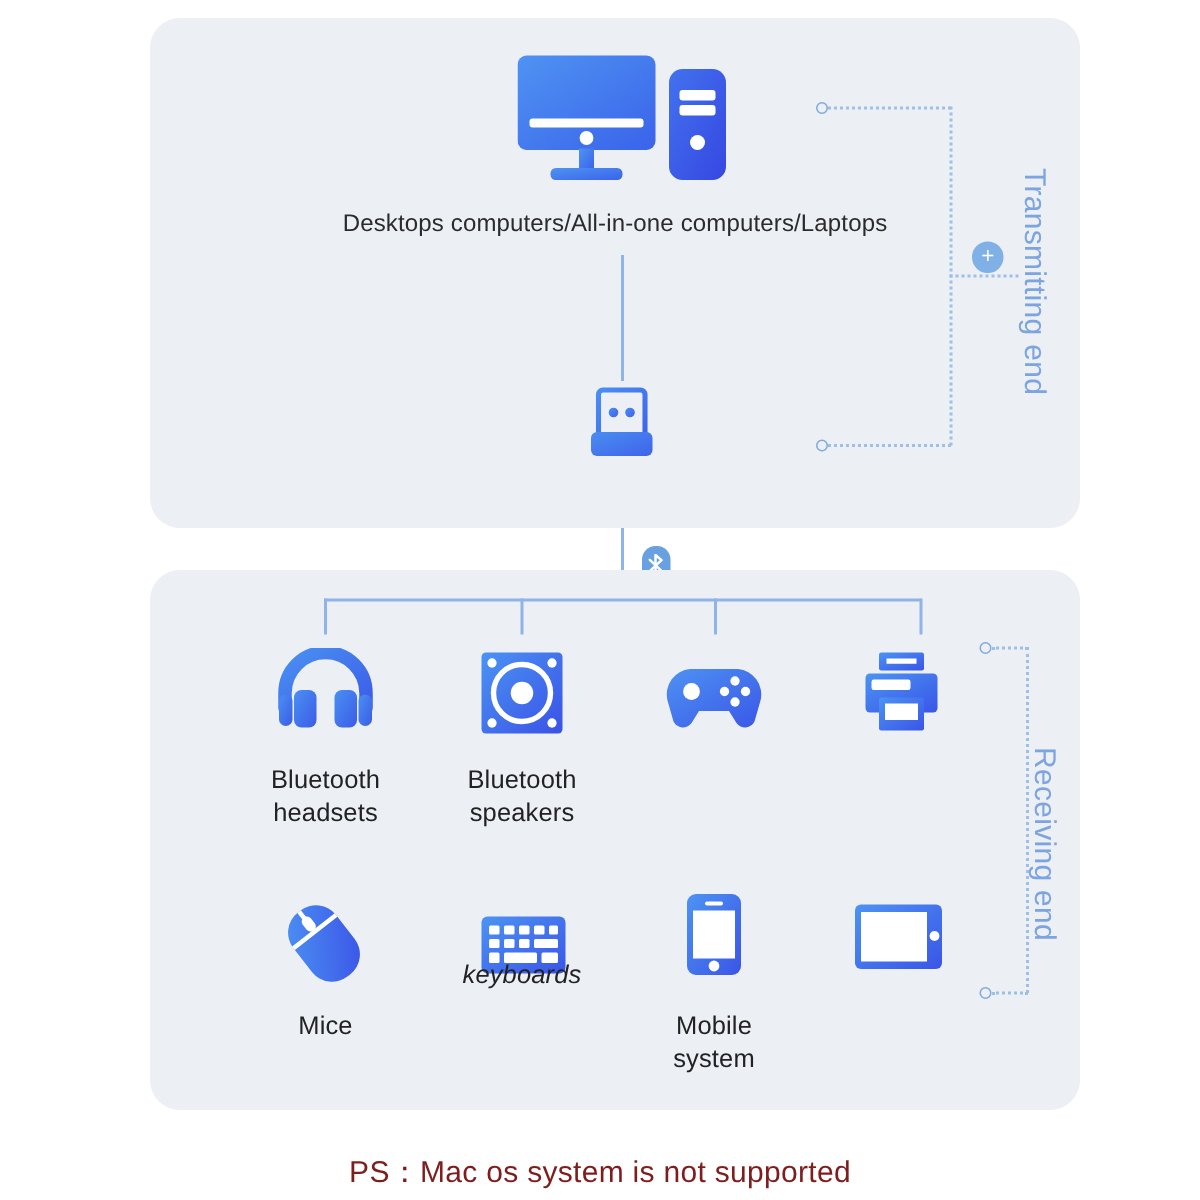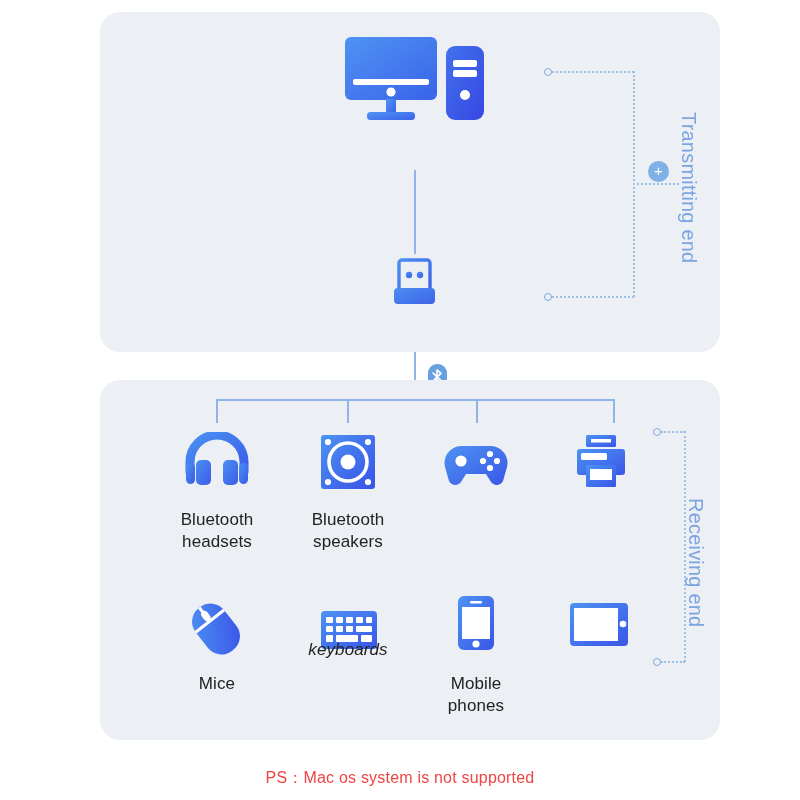--- a/index.html
+++ b/index.html
@@ -83,22 +83,22 @@
     background:#7fb0e6;
     color:#fff;font-size:15px;line-height:20px;
     text-align:center;font-weight:500;
   }
 
   
   .footer{
     position:absolute;
     left:0;width:800px;
     text-align:center;
-    color:#ef4444;
-    font-size:16px;
+    color:#7f1d1d;
+    font-size:20px;
     letter-spacing:.2px;
   }
 </style>
 </head>
 <body>
 
 <div class="stage">
 
   <div class="panel" id="panel-transmit"></div>
 
@@ -119,20 +119,21 @@
       <circle cx="46" cy="57" r="4.6" fill="#ffffff"></circle>
       <rect x="41" y="64" width="10" height="14" fill="url(#gMon)"></rect>
       <rect x="22" y="77" width="48" height="8" rx="3.5" fill="url(#gMon)"></rect>
       <rect x="101" y="11" width="38" height="74" rx="9" fill="url(#gTow)"></rect>
       <rect x="108" y="25" width="24" height="7" rx="2" fill="#ffffff"></rect>
       <rect x="108" y="35" width="24" height="7" rx="2" fill="#ffffff"></rect>
       <circle cx="120" cy="60" r="5" fill="#ffffff"></circle>
     </svg>
   </div>
 
+  <div class="cap cap-wide" style="left:120px;top:139px;width:580px;">Desktops computers/All-in-one computers/Laptops</div>
 
   <div class="vline" style="left:414px;top:170px;height:84px;"></div>
 
   <div class="icon" style="left:389px;top:258px;">
     <svg width="52" height="52" viewBox="0 0 52 52">
       <defs>
         <linearGradient id="gUsb" x1="0" y1="0" x2="1" y2="1">
           <stop offset="0" stop-color="#4a8ef1"></stop>
             <stop offset="1" stop-color="#3f63ea"></stop>
         </linearGradient>
@@ -296,21 +297,21 @@
             <stop offset="1" stop-color="#3a55e7"></stop>
           </linearGradient>
         </defs>
       <rect x="1" y="1" width="36" height="54" rx="6" fill="url(#gPh)"></rect>
       <rect x="13" y="6" width="12" height="2.6" rx="1.3" fill="#ffffff"></rect>
       <rect x="5" y="12" width="28" height="32" fill="#ffffff"></rect>
       <circle cx="19" cy="49" r="3.6" fill="#ffffff"></circle>
     </svg>
   </div>
   <div class="cap cap-dev" style="left:409px;top:673px;width:134px;">Mobile
-phones</div>
+system</div>
 
   <div class="icon" style="left:569px;top:602px;">
     <svg width="60" height="45" viewBox="0 0 60 45">
       <defs>
           <linearGradient id="gTb" x1="0" y1="0" x2="1" y2="1">
         <stop offset="0" stop-color="#4d93f3"></stop>
             <stop offset="1" stop-color="#3a55e7"></stop>
           </linearGradient>
         </defs>
       <rect x="1" y="1" width="58" height="43" rx="4" fill="url(#gTb)"></rect>

